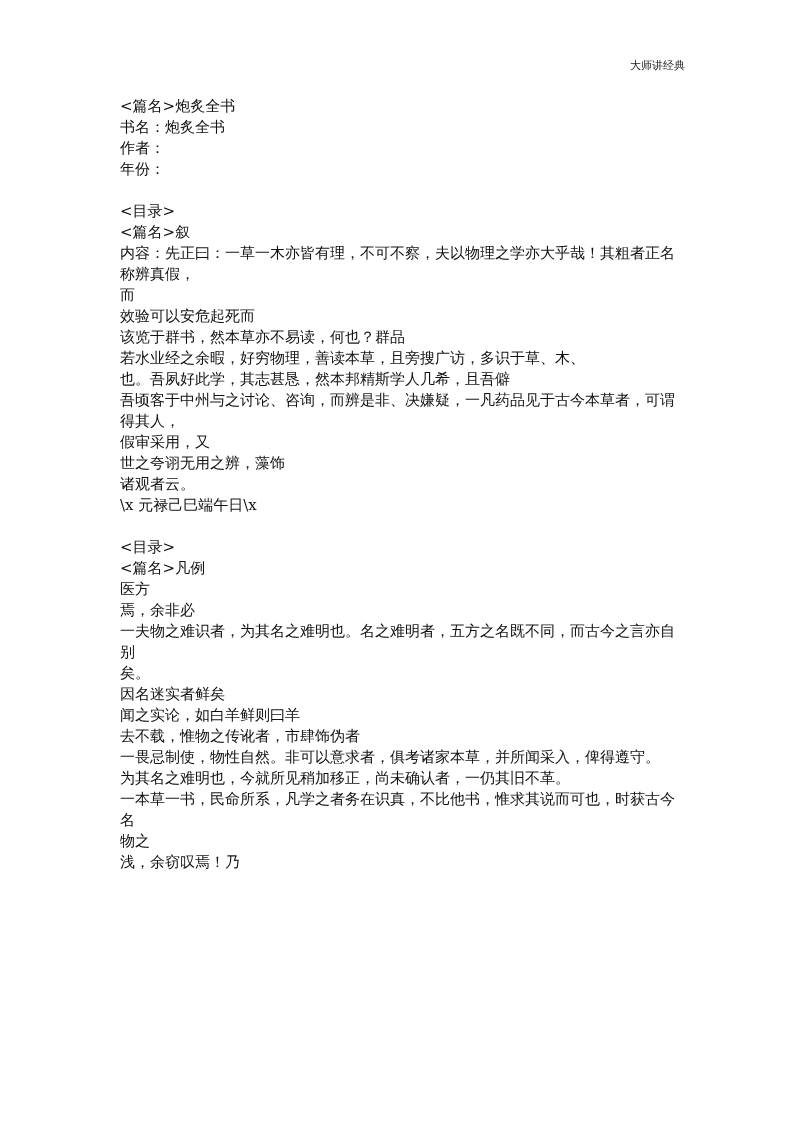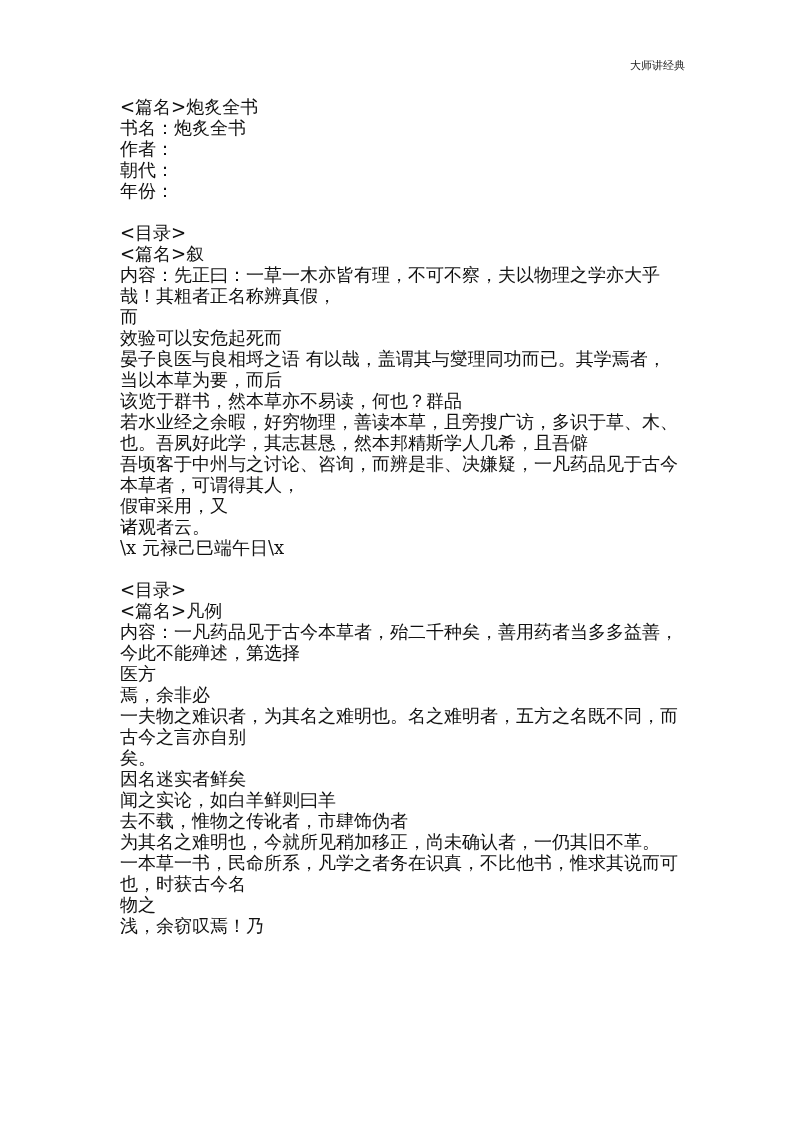--- a/index.html
+++ b/index.html
@@ -1,62 +1,61 @@
 <!DOCTYPE html>
 <html><head>
 <meta charset="utf-8">
 <style>
   html, body { margin: 0; padding: 0; background: #ffffff; }
   body { width: 793px; height: 1122px; position: relative; overflow: hidden;
          font-family: "DejaVu Serif", "Liberation Serif", serif; color: #111; }
   .header { position: absolute; top: 58px; right: 108px; font-size: 11px; color: #222; font-family: Liberation Serif, serif; }
   .content { position: absolute; top: 96px; left: 120px; width: 560px;
-             font-size: 18px; line-height: 21px; }
+             font-size: 15px; line-height: 21px; }
   .line { white-space: pre-wrap; min-height: 21px; }
   .blank { height: 21px; }
 </style>
 </head>
 <body>
 
 <div class="header">大师讲经典</div>
 
 <div class="content">
   <div>
     <div class="line">&lt;篇名&gt;炮炙全书</div>
     <div class="line">书名：炮炙全书</div>
     <div class="line">作者：</div>
-    <div class="line">朝代：</div>
     <div class="line">年份：</div>
   </div>
   <div class="blank"></div>
   <div>
     <div class="line">&lt;目录&gt;</div>
     <div class="line">&lt;篇名&gt;叙</div>
     <div class="line">内容：先正曰：一草一木亦皆有理，不可不察，夫以物理之学亦大乎哉！其粗者正名称辨真假，</div>
     <div class="line">而</div>
     <div class="line">效验可以安危起死而</div>
-    <div class="line">晏子良医与良相埒之语 有以哉，盖谓其与燮理同功而已。其学焉者，当以本草为要，而后</div>
     <div class="line">该览于群书，然本草亦不易读，何也？群品</div>
     <div class="line">若水业经之余暇，好穷物理，善读本草，且旁搜广访，多识于草、木、</div>
     <div class="line">也。吾夙好此学，其志甚恳，然本邦精斯学人几希，且吾僻</div>
     <div class="line">吾顷客于中州与之讨论、咨询，而辨是非、决嫌疑，一凡药品见于古今本草者，可谓得其人，</div>
     <div class="line">假审采用，又</div>
+    <div class="line">世之夸诩无用之辨，藻饰</div>
     <div class="line">诸观者云。</div>
     <div class="line">\x 元禄己巳端午日\x</div>
   </div>
   <div class="blank"></div>
   <div>
     <div class="line">&lt;目录&gt;</div>
     <div class="line">&lt;篇名&gt;凡例</div>
-    <div class="line">内容：一凡药品见于古今本草者，殆二千种矣，善用药者当多多益善，今此不能殚述，第选择</div>
     <div class="line">医方</div>
     <div class="line">焉，余非必</div>
     <div class="line">一夫物之难识者，为其名之难明也。名之难明者，五方之名既不同，而古今之言亦自别</div>
     <div class="line">矣。</div>
     <div class="line">因名迷实者鲜矣</div>
     <div class="line">闻之实论，如白羊鲜则曰羊</div>
     <div class="line">去不载，惟物之传讹者，市肆饰伪者</div>
+    <div class="line">一畏忌制使，物性自然。非可以意求者，俱考诸家本草，并所闻采入，俾得遵守。</div>
     <div class="line">为其名之难明也，今就所见稍加移正，尚未确认者，一仍其旧不革。</div>
     <div class="line">一本草一书，民命所系，凡学之者务在识真，不比他书，惟求其说而可也，时获古今名</div>
     <div class="line">物之</div>
     <div class="line">浅，余窃叹焉！乃</div>
   </div>
 </div>
 
 </body></html>

